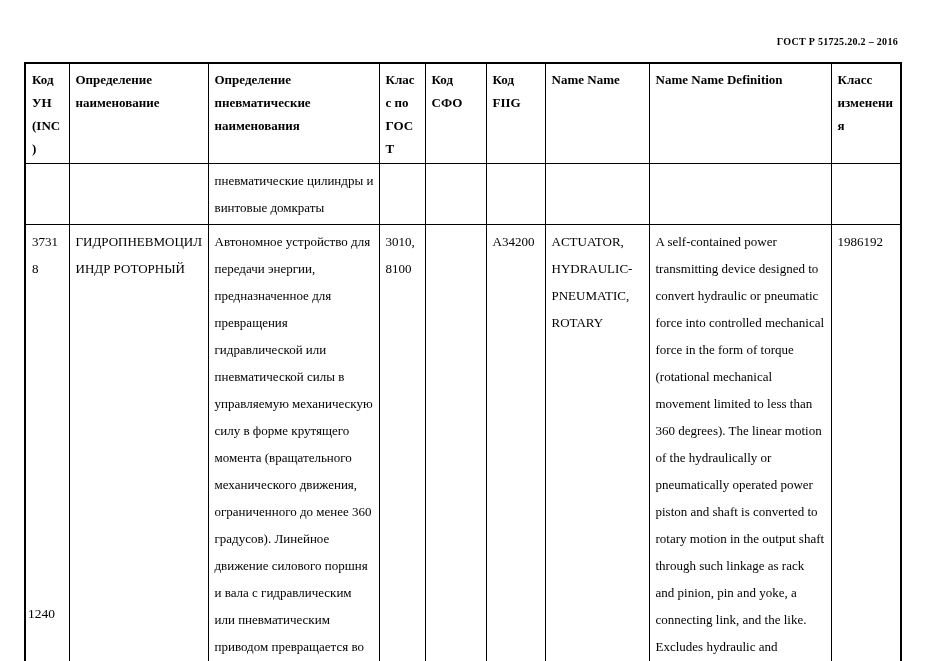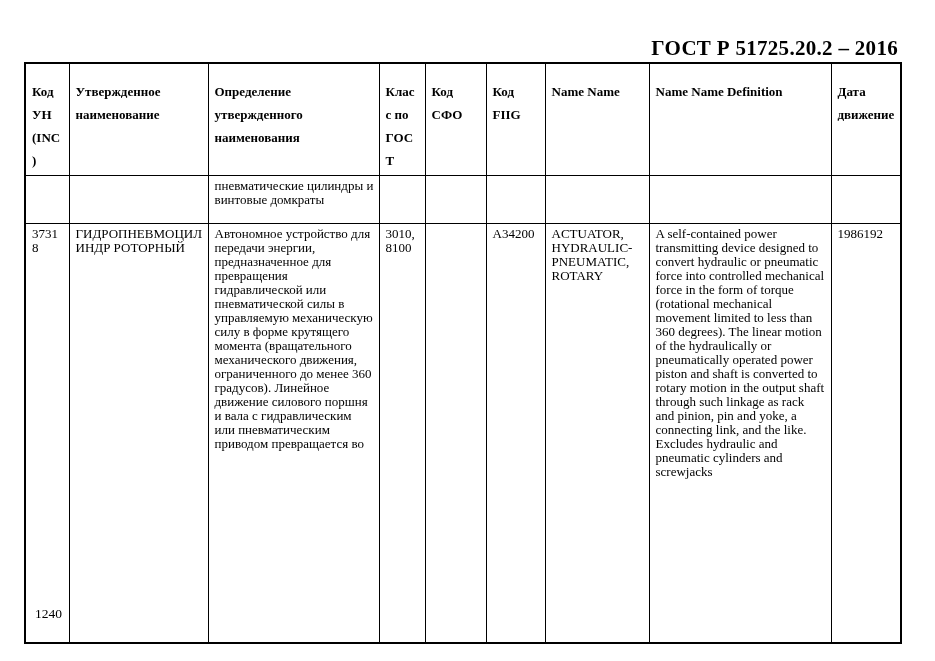--- a/index.html
+++ b/index.html
@@ -10,56 +10,56 @@
     height: 661px;
     background: #ffffff;
     overflow: hidden;
     font-family: "Liberation Serif", serif;
     color: #000000;
   }
   .doc-title {
     position: absolute;
     top: 36px;
     right: 37px;
-    font-size: 21px;
+    font-size: 10px;
     font-weight: bold;
     letter-spacing: 0.3px;
     white-space: nowrap;
   }
   table.gost-table {
     position: absolute;
     left: 24px;
     top: 62px;
     width: 876px;
     table-layout: fixed;
     border-collapse: collapse;
     border: 2px solid #000;
   }
   table.gost-table th,
   table.gost-table td {
     border: 1px solid #000;
     vertical-align: top;
     text-align: left;
     padding: 3px 5px 3px 6px;
     font-size: 13px;
-    line-height: 14px;
+    line-height: 27px;
     overflow-wrap: break-word;
     word-break: break-word;
   }
   table.gost-table th {
     font-weight: bold;
     line-height: 23px;
-    padding-top: 16px;
+    padding-top: 4px;
   }
   tr.header-row   { height: 75px; }
   tr.partial-row  { height: 48px; }
   tr.main-row     { height: 419px; }
   .page-number {
     position: absolute;
-    left: 35px;
+    left: 28px;
     top: 606px;
     font-size: 13.5px;
   }
 </style>
 </head>
 <body>
 
 <div class="page">
 
   <div class="doc-title">ГОСТ Р 51725.20.2 – 2016</div>
@@ -72,28 +72,28 @@
       <col style="width:46px">
       <col style="width:61px">
       <col style="width:59px">
       <col style="width:104px">
       <col style="width:182px">
       <col style="width:70px">
     </colgroup>
     <thead>
       <tr class="header-row">
         <th>Код УН (INC)</th>
-        <th>Утвержденное наименование</th>
-        <th>Определение утвержденного наименования</th>
+        <th>Определение наименование</th>
+        <th>Определение пневматические наименования</th>
         <th>Класс по ГОСТ</th>
         <th>Код СФО</th>
         <th>Код FIIG</th>
         <th>Name Name</th>
         <th>Name Name Definition</th>
-        <th>Дата движение</th>
+        <th>Класс изменения</th>
       </tr>
     </thead>
     <tbody>
       <tr class="partial-row">
         <td></td>
         <td></td>
         <td>пневматические цилиндры и винтовые домкраты</td>
         <td></td>
         <td></td>
         <td></td>

